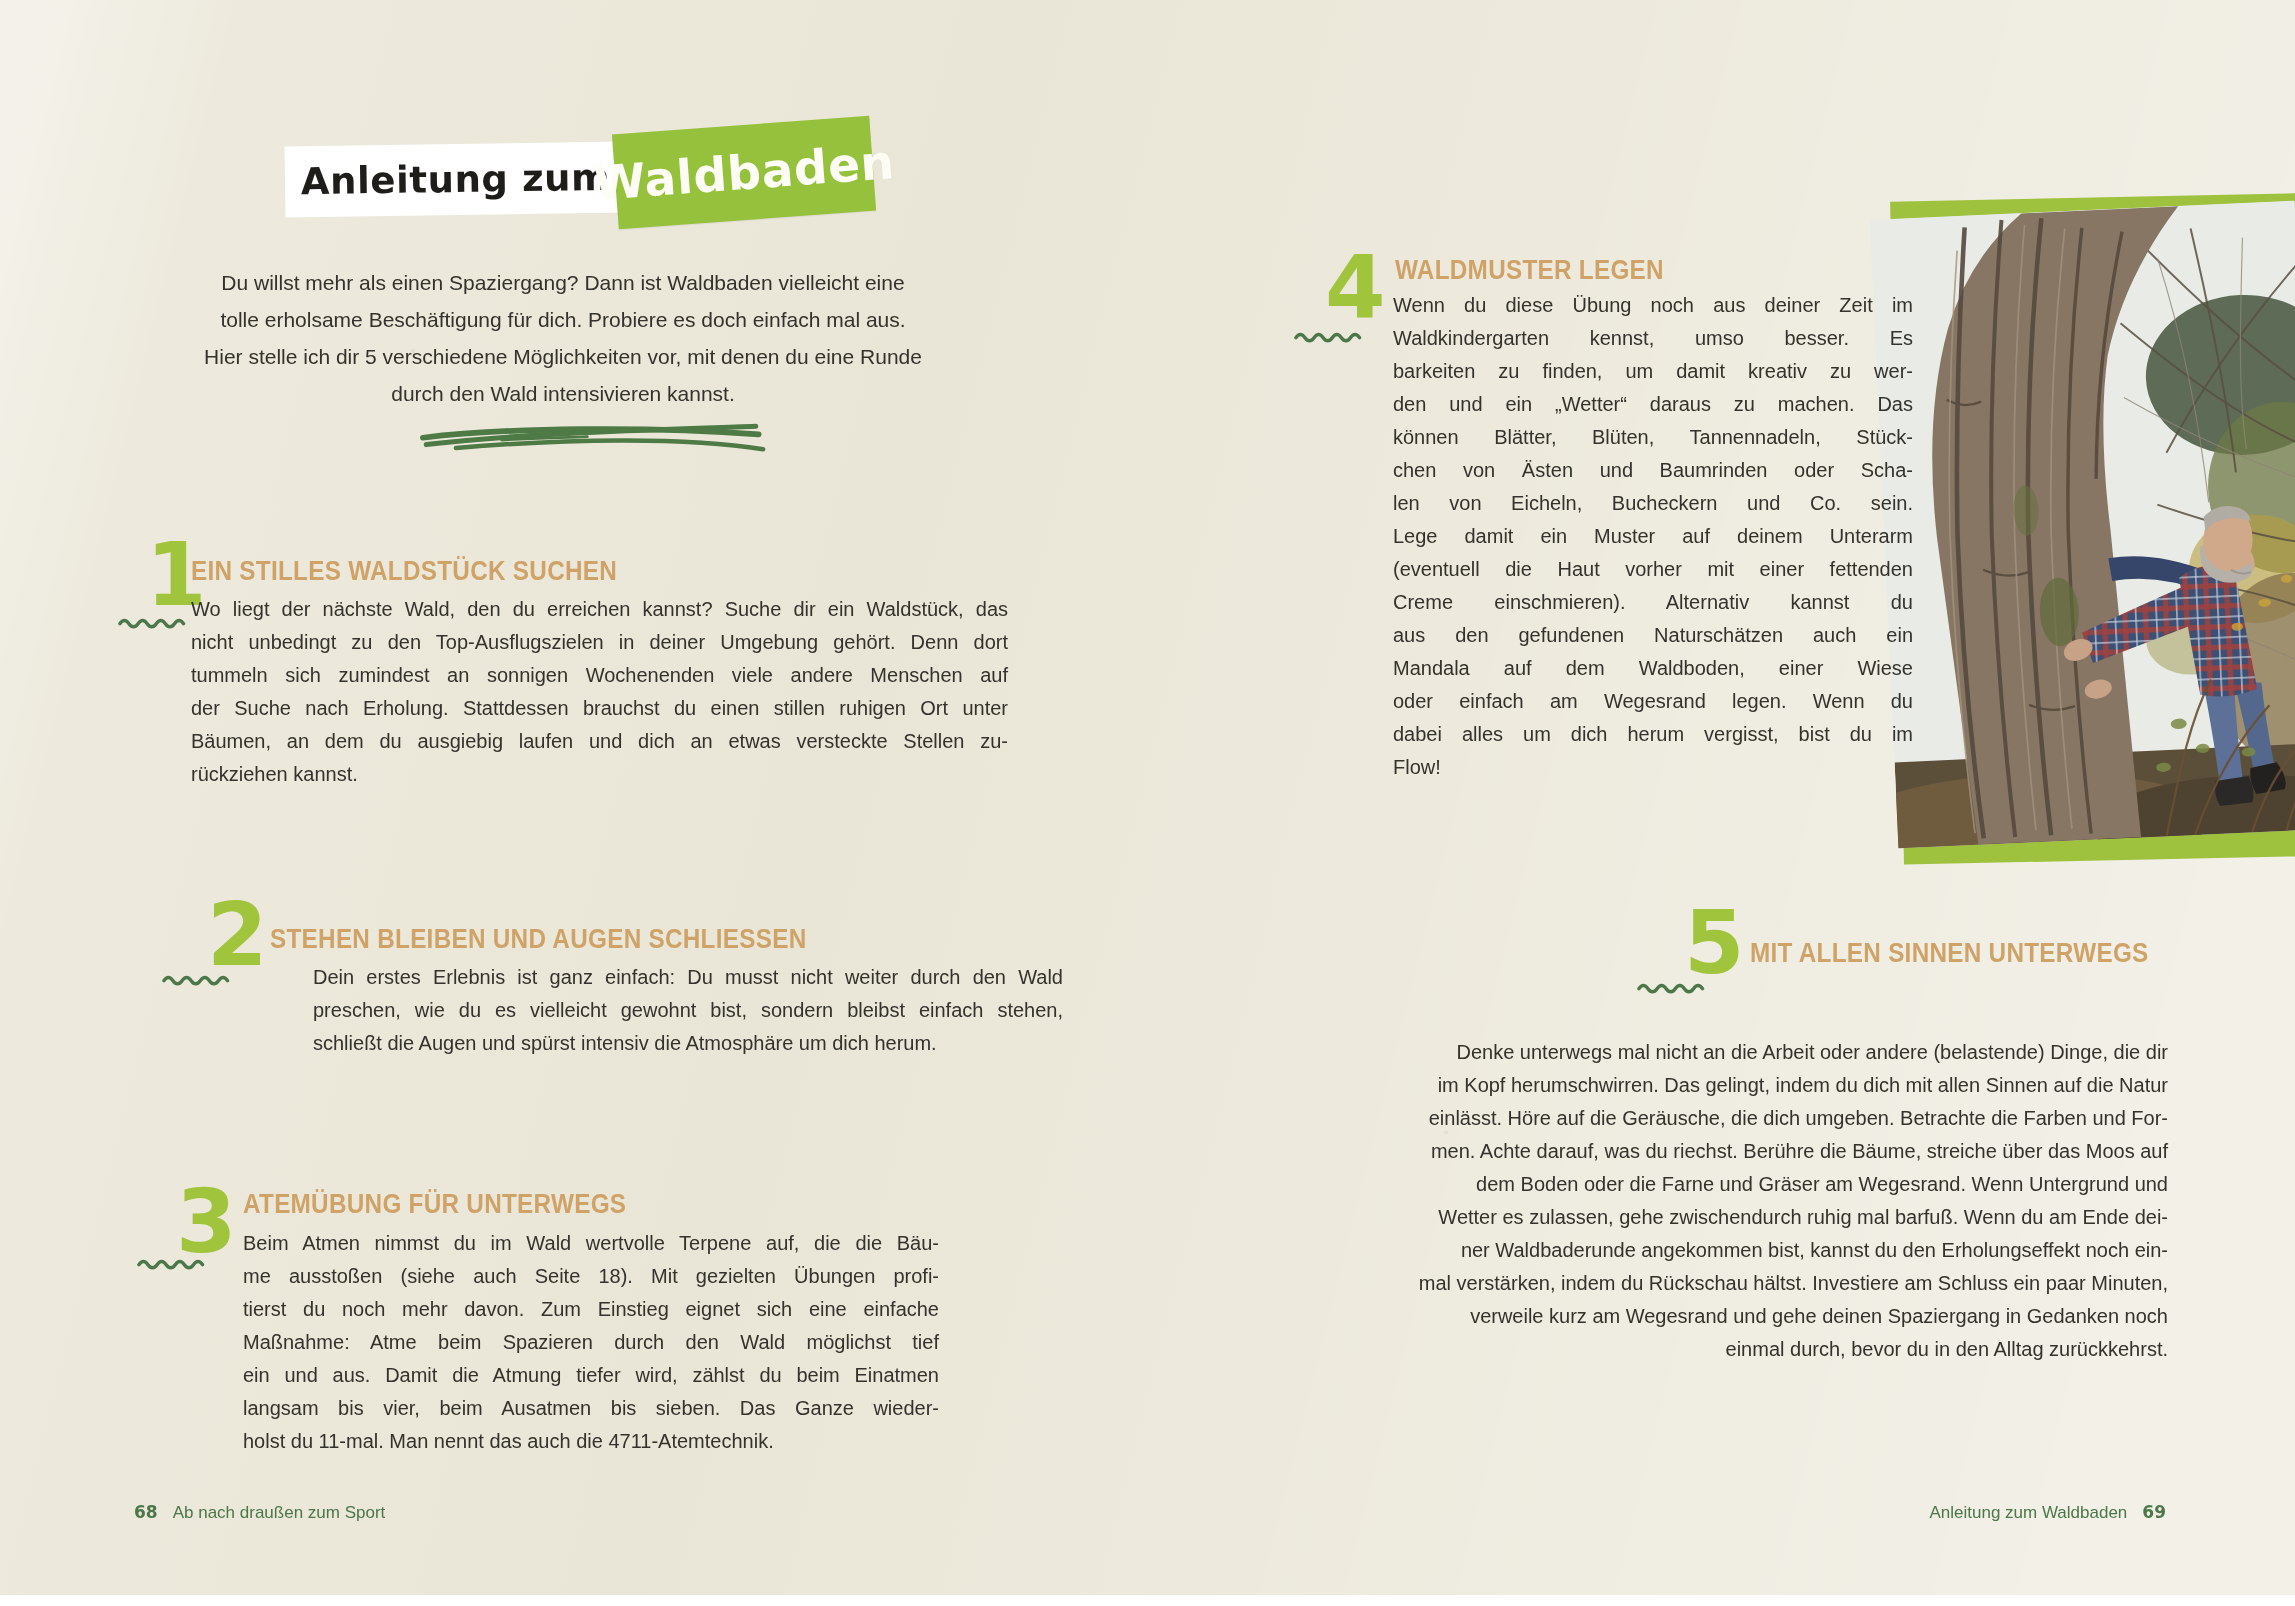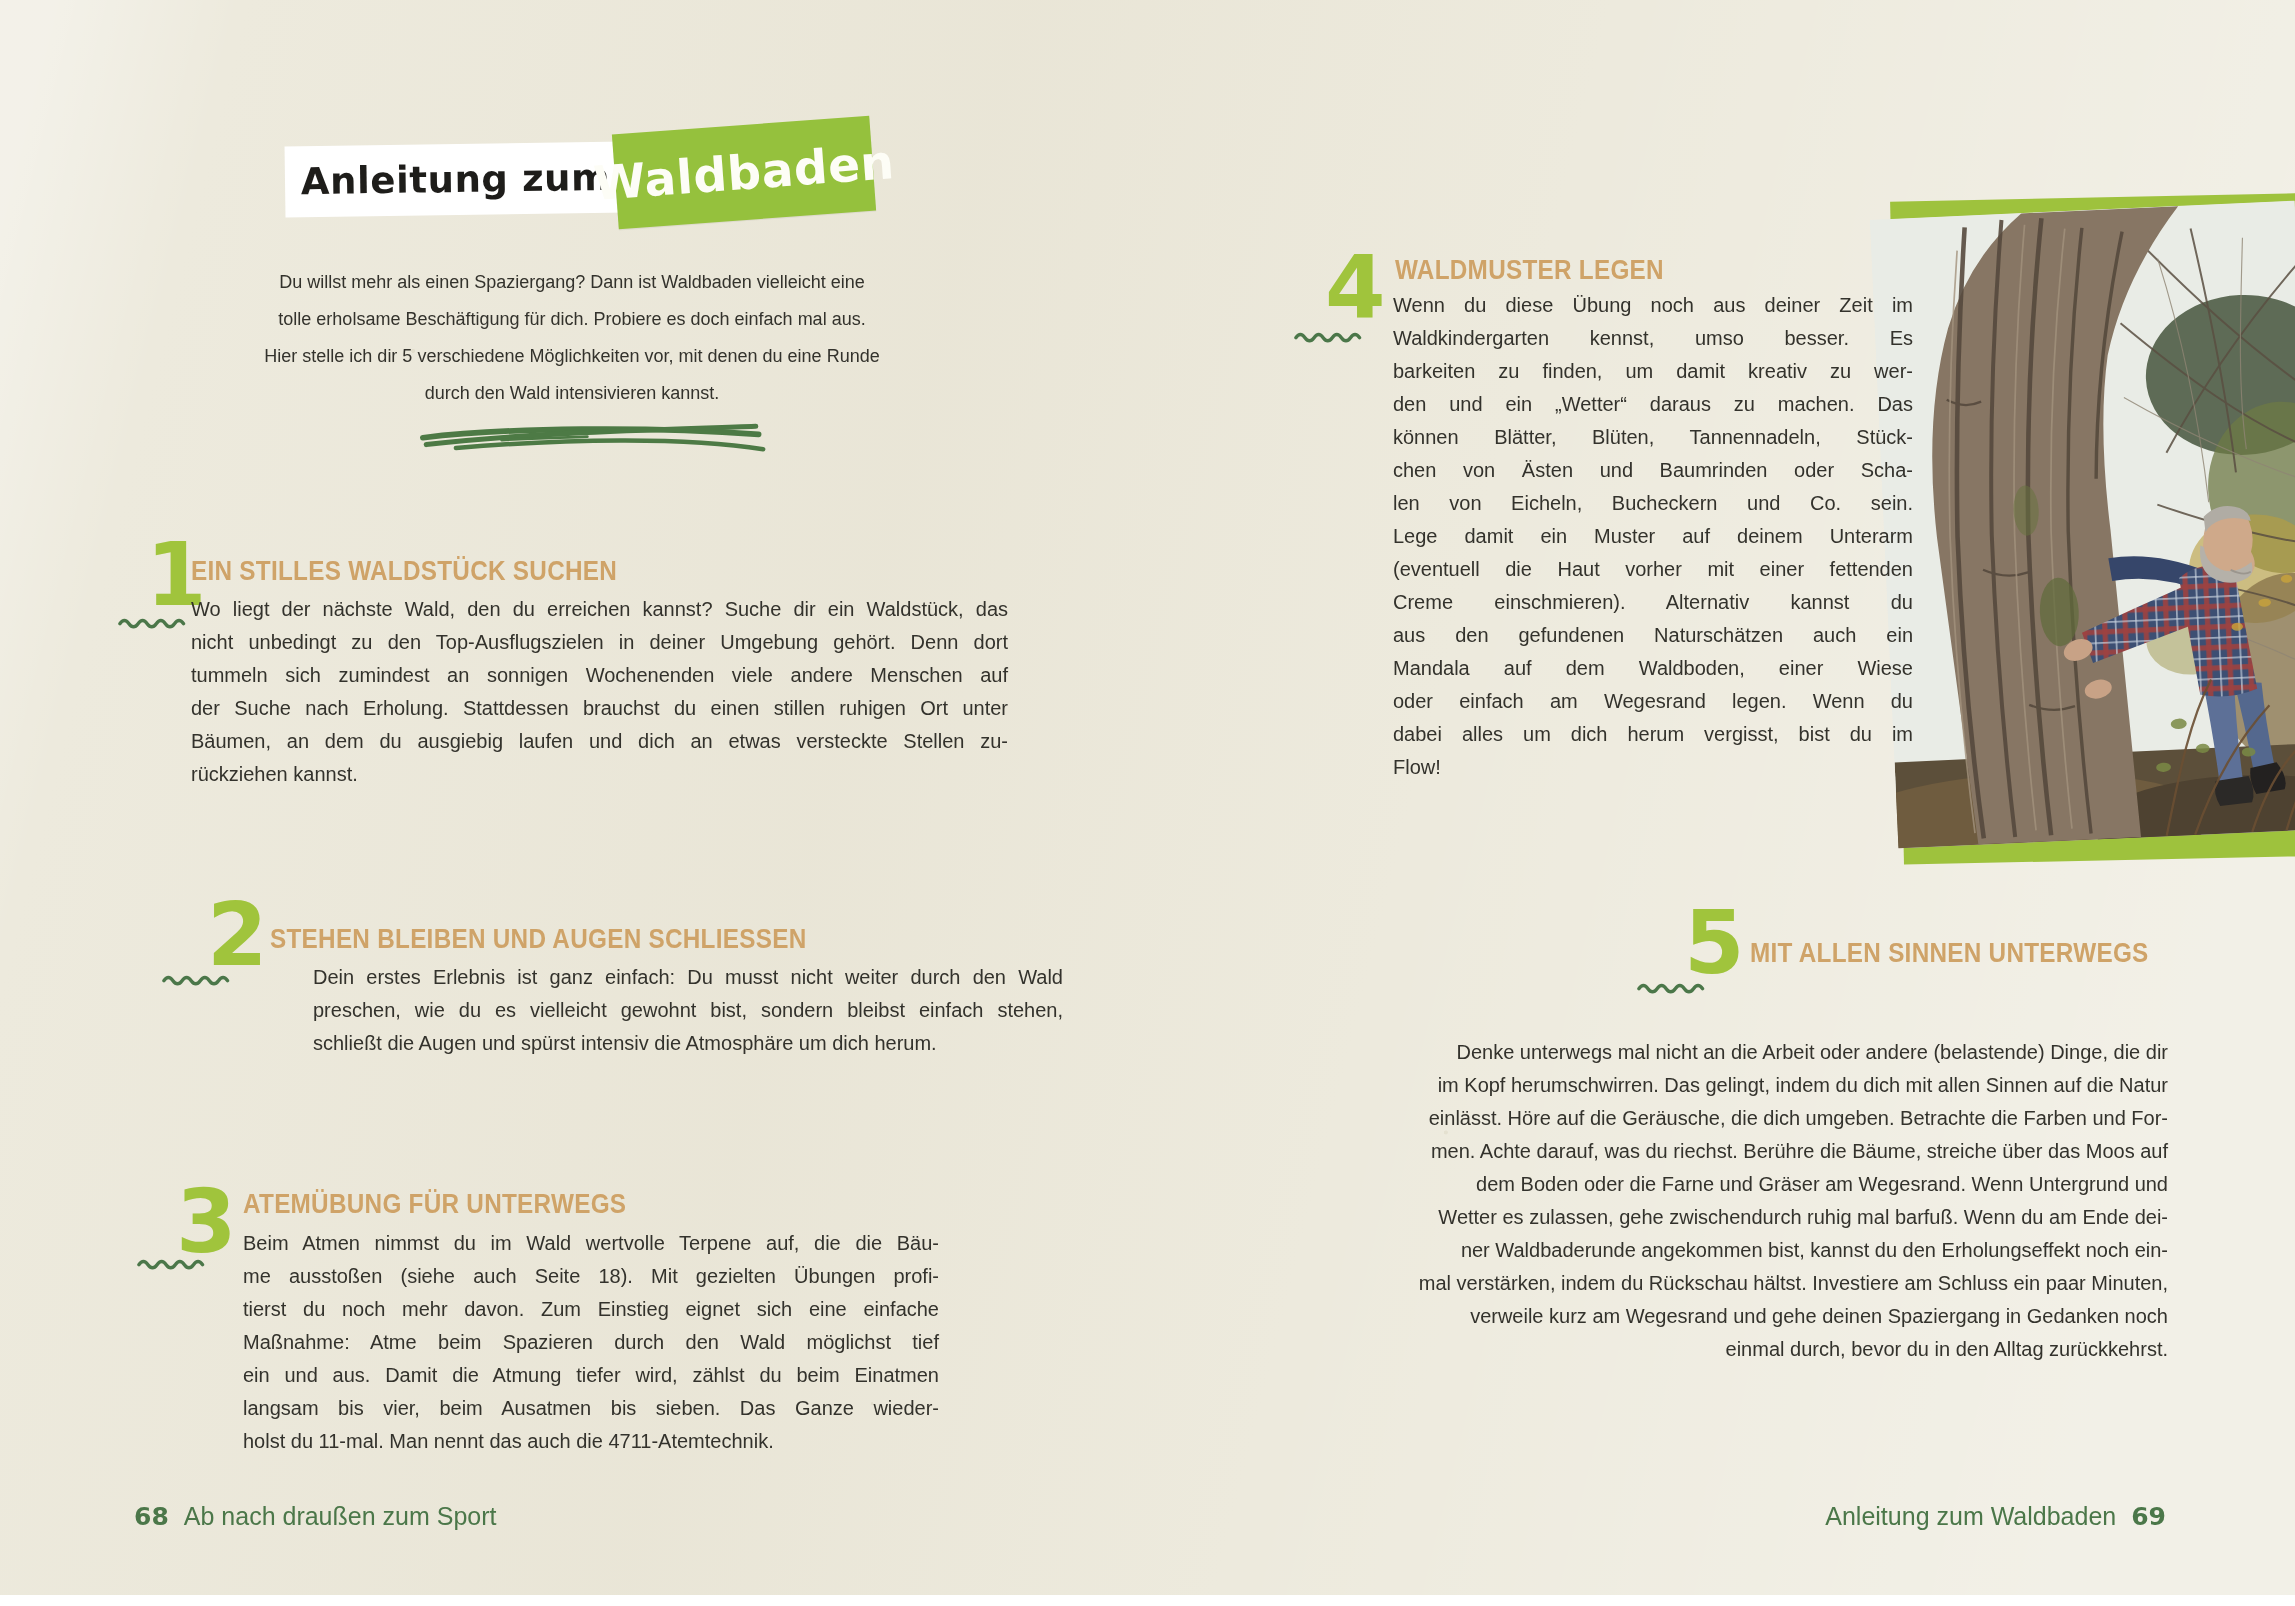--- a/index.html
+++ b/index.html
@@ -37,22 +37,22 @@
     display:flex;align-items:center;justify-content:center;
     box-shadow:0 1.1px 0 rgba(0,0,0,.05);
   }
   .title-green span{
     font-family:"DejaVu Sans", sans-serif;
     font-weight:700;font-size:47px;color:#fdfdf6;letter-spacing:0.6px;
   }
 
   
   .intro{
-    left:69px;top:264px;width:1006px;
-    font-size:18px;line-height:37px;
+    left:60px;top:264px;width:1006px;
+    font-size:21px;line-height:37px;
   }
   .intro .line{text-align:center;white-space:nowrap;}
 
   
   .divider{left:416px;top:417px;}
 
   
   .num{
     font-family:"DejaVu Sans", sans-serif;
     font-weight:700;color:#a0c43c;font-size:87px;line-height:1;
@@ -68,21 +68,21 @@
   .sbody .line{
     text-align:justify;text-align-last:justify;
   }
   .sbody .line.last{text-align-last:left;}
   .sbody.ragged-left .line{
     text-align:right;text-align-last:right;white-space:nowrap;
   }
 
   
   .footer{
-    font-size:25px;color:#4b7749;white-space:nowrap;
+    font-size:17px;color:#4b7749;white-space:nowrap;
   }
   .footer b{font-family:"DejaVu Sans", sans-serif;font-weight:700;}
   .footer .gap{display:inline-block;width:15px;}
 
   
   .photo-frame{
     left:1897px;top:197px;width:446px;height:663px;
     background:#9ec23d;
     transform:rotate(-1.2deg);
   }

